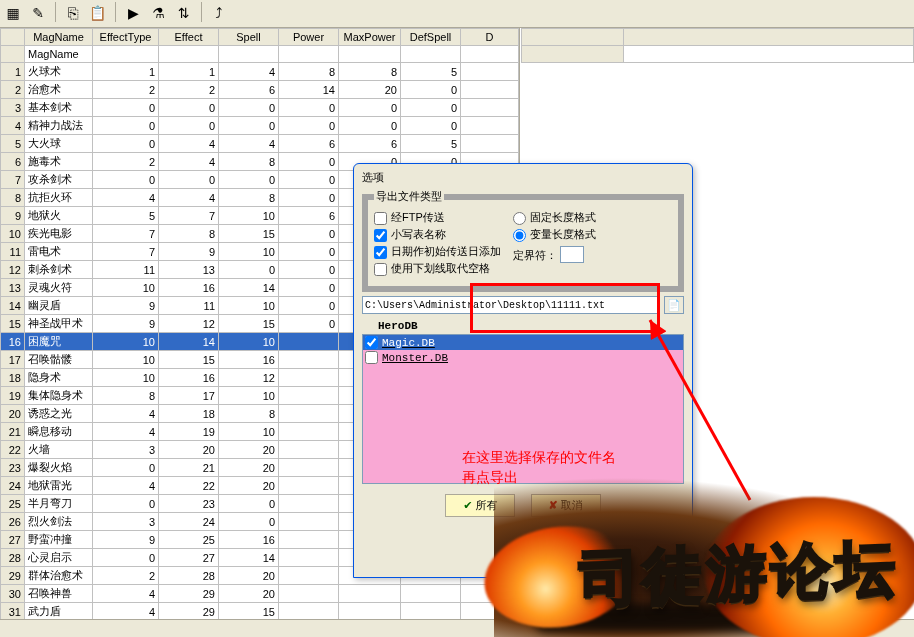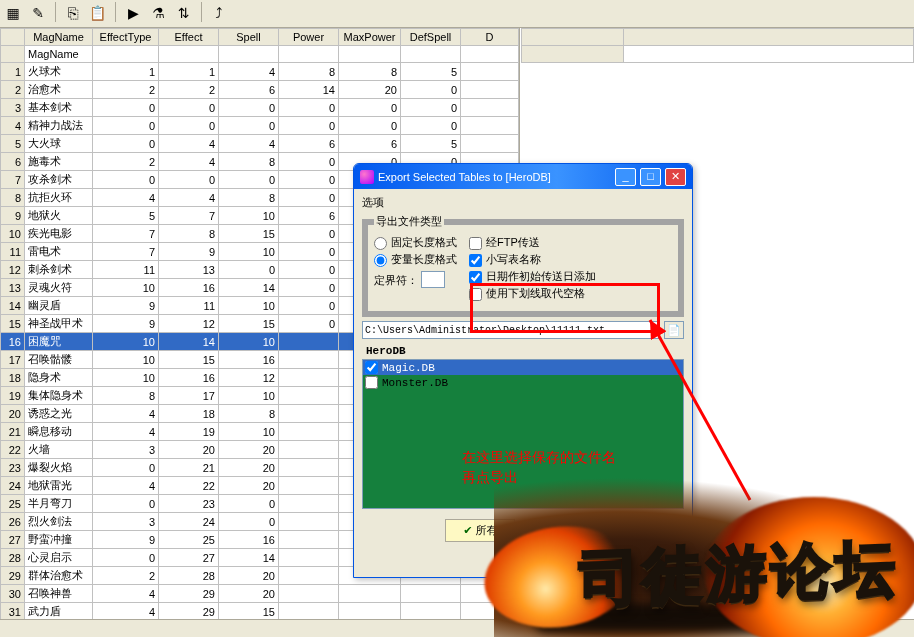--- a/index.html
+++ b/index.html
@@ -42,22 +42,22 @@
   fieldset { border: 6px solid #a3a3a3; padding: 4px 6px 8px; margin-bottom: 4px; }
   legend { padding: 0 2px; }
   .radio-row, .chk-row { display: block; margin: 2px 0; }
   .radio-row input, .chk-row input { vertical-align: middle; margin-right: 4px; }
   .inner-flex { display: flex; align-items: flex-start; gap: 12px; }
   .delim-row { margin-top: 4px; }
   .delim-row input { width: 24px; border: 1px solid #7f9db9; background: #fff; }
   .path-row { display: flex; align-items: center; gap: 4px; margin: 4px 0 2px; }
   .path-row input { flex: 1; border: 1px solid #7f9db9; padding: 1px 2px; height: 18px; font-family: "Courier New", monospace; font-size: 10px; }
   .path-row .browse { width: 20px; height: 18px; border: 1px solid #7f9db9; background: #ece9d8; text-align: center; line-height: 16px; }
-  .db-label { font-weight: bold; margin: 6px 4px 2px; font-family: "Courier New", monospace; }
-  .listbox { border: 1px solid #7f9db9; background: #15803d; height: 150px; overflow: auto; font-family: "Courier New", monospace; }
+  .db-label { font-weight: bold; margin: 6px 16px 2px; font-family: "Courier New", monospace; }
+  .listbox { border: 1px solid #7f9db9; background: #f9a8d4; height: 150px; overflow: auto; font-family: "Courier New", monospace; text-decoration: underline; }
   .listbox .item { display: flex; align-items: center; padding: 1px 2px; gap: 2px; }
   .listbox .item.sel { background: #316ac5; color: #fff; }
   .listbox .item input { margin: 0 2px 0 0; }
   .dlg-buttons { text-align: center; margin-top: 10px; }
   .dlg-buttons button { width: 70px; height: 23px; border: 1px solid #aca899; background: #fef9c3; margin: 0 6px; padding: 0 6px; font-size: 11px; }
   .dlg-buttons button .sym { color: #006600; }
   .dlg-buttons button .symx { color: #c00; font-weight: bold; }
 
   
   .red-box { position: absolute; top: 283px; left: 470px; width: 190px; height: 50px; border: 3px solid #ff0000; pointer-events: none; z-index: 50; }
@@ -470,46 +470,38 @@
         </tr>
         <tr>
           <td class="rowhdr"></td>
           <td></td>
         </tr>
       </tbody>
     </table>
 </div>
 
 <div class="dialog">
-  <div class="dlg-title">
-    <span class="ico"></span>
-    <span>Export Selected Tables to [HeroDB]</span>
-    <span class="spacer"></span>
-    <span class="winbtn">_</span>
-    <span class="winbtn">□</span>
-    <span class="winbtn close">✕</span>
-  </div>
   <div class="dlg-body">
     <div class="label">选项</div>
     <fieldset>
       <legend>导出文件类型</legend>
       <div class="inner-flex">
+        <div>
+          <label class="chk-row"><input type="checkbox" style=""><span>经FTP传送</span></label>
+          <label class="chk-row"><input type="checkbox" checked="" style=""><span>小写表名称</span></label>
+          <label class="chk-row"><input type="checkbox" checked="" style=""><span>日期作初始传送日添加</span></label>
+          <label class="chk-row"><input type="checkbox" style=""><span>使用下划线取代空格</span></label>
+        </div>
         <div>
           <label class="radio-row"><input type="radio" name="fmt" style=""><span>固定长度格式</span></label>
           <label class="radio-row"><input type="radio" name="fmt" checked="" style=""><span>变量长度格式</span></label>
           <div class="delim-row">
             <span>定界符：</span>
             <input value="" style="">
           </div>
-        </div>
-        <div>
-          <label class="chk-row"><input type="checkbox" style=""><span>经FTP传送</span></label>
-          <label class="chk-row"><input type="checkbox" checked="" style=""><span>小写表名称</span></label>
-          <label class="chk-row"><input type="checkbox" checked="" style=""><span>日期作初始传送日添加</span></label>
-          <label class="chk-row"><input type="checkbox" style=""><span>使用下划线取代空格</span></label>
         </div>
       </div>
     </fieldset>
     <div class="path-row">
       <input value="C:\Users\Administrator\Desktop\11111.txt" style="">
       <span class="browse">📄</span>
     </div>
     <div class="db-label">HeroDB</div>
     <div class="listbox" id="tablelist">
         <div class="item sel">

